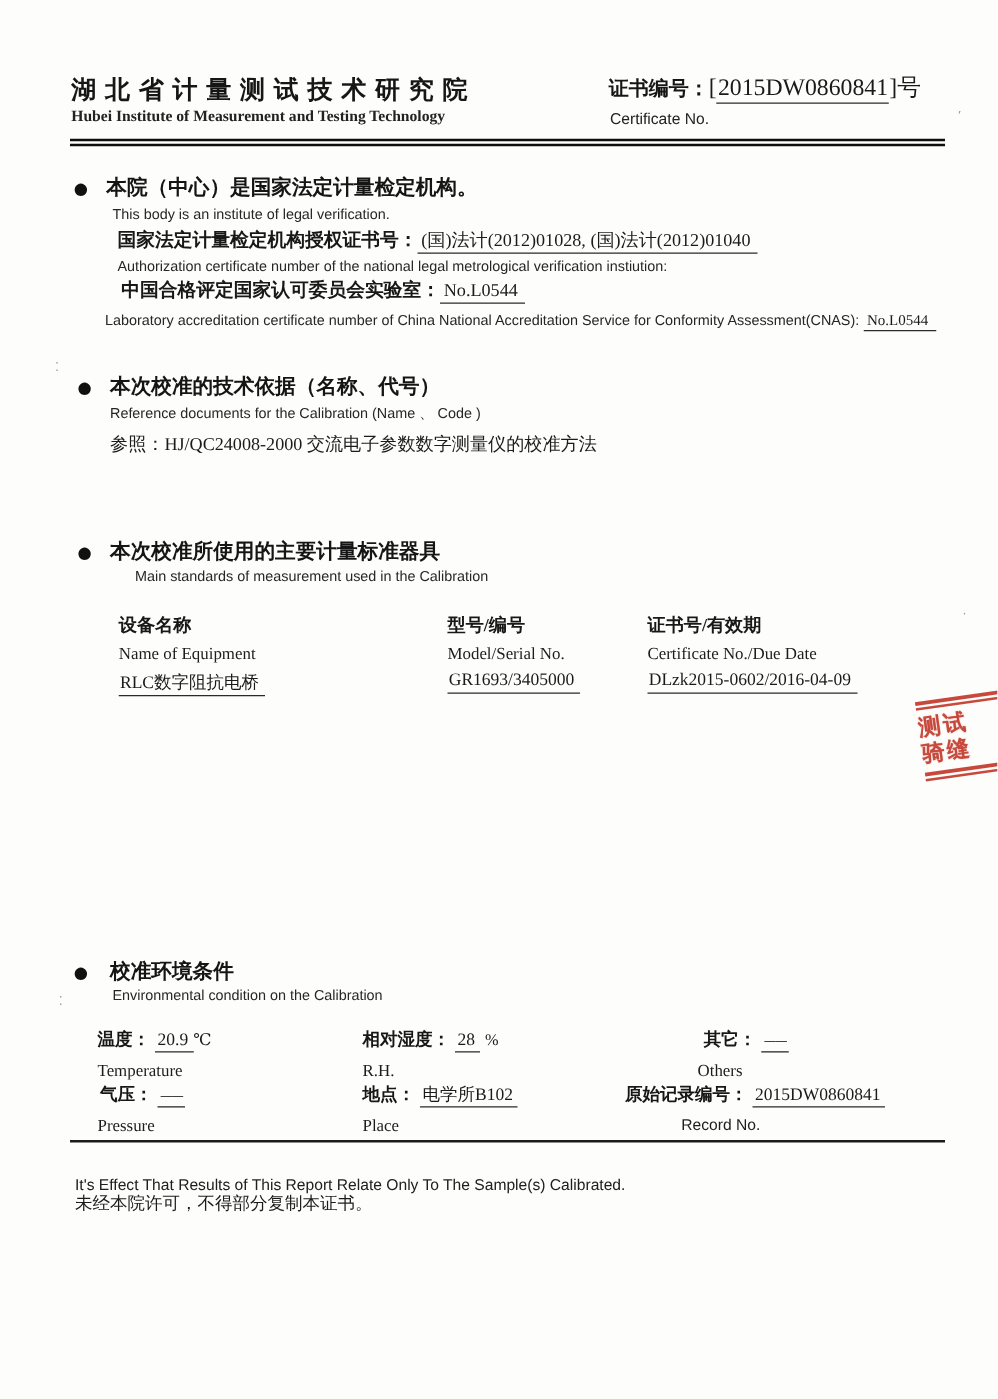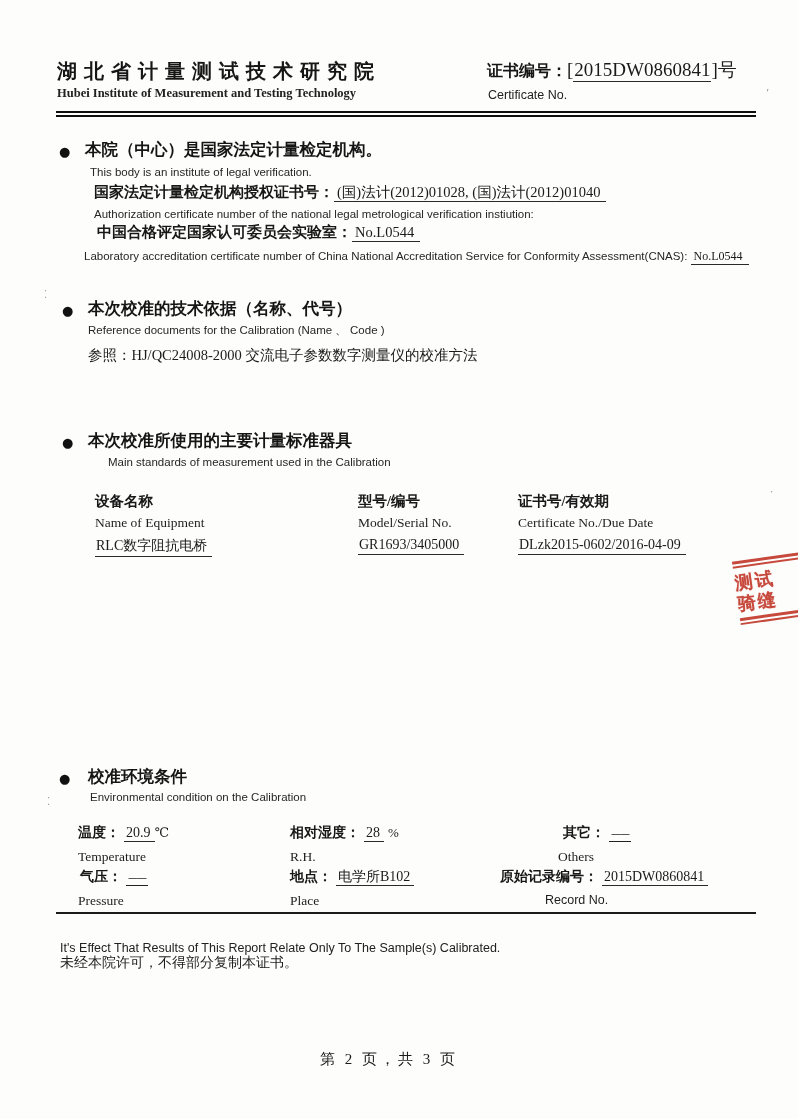--- a/index.html
+++ b/index.html
@@ -154,20 +154,19 @@
   </div>
   <div class="abs env-en" style="left:78px;top:893px;">Pressure</div>
   <div class="abs env-en" style="left:290px;top:893px;">Place</div>
   <div class="abs env-en" style="left:545px;top:893px;font-family:'Liberation Sans',sans-serif;font-size:12.5px;">Record No.</div>
 
   <div class="abs rule-single" style="left:56px;top:912px;width:700px;"></div>
 
   <div class="abs note-en" style="left:60px;top:941px;">It's Effect That Results  of This Report Relate Only To The Sample(s) Calibrated.</div>
   <div class="abs note-cn" style="left:60px;top:954px;">未经本院许可，不得部分复制本证书。</div>
 
-  <div class="abs footer" style="left:0;right:20px;top:1050px;">第 2 页，共 3 页</div>
 
   <div class="abs artifact" style="left:44px;top:289px;">⁚</div>
   <div class="abs artifact" style="left:47px;top:796px;">⁚</div>
   <div class="abs artifact" style="left:766px;top:88px;">’</div>
   <div class="abs artifact" style="left:770px;top:486px;">·</div>
 
 </div>
 
 </body></html>

